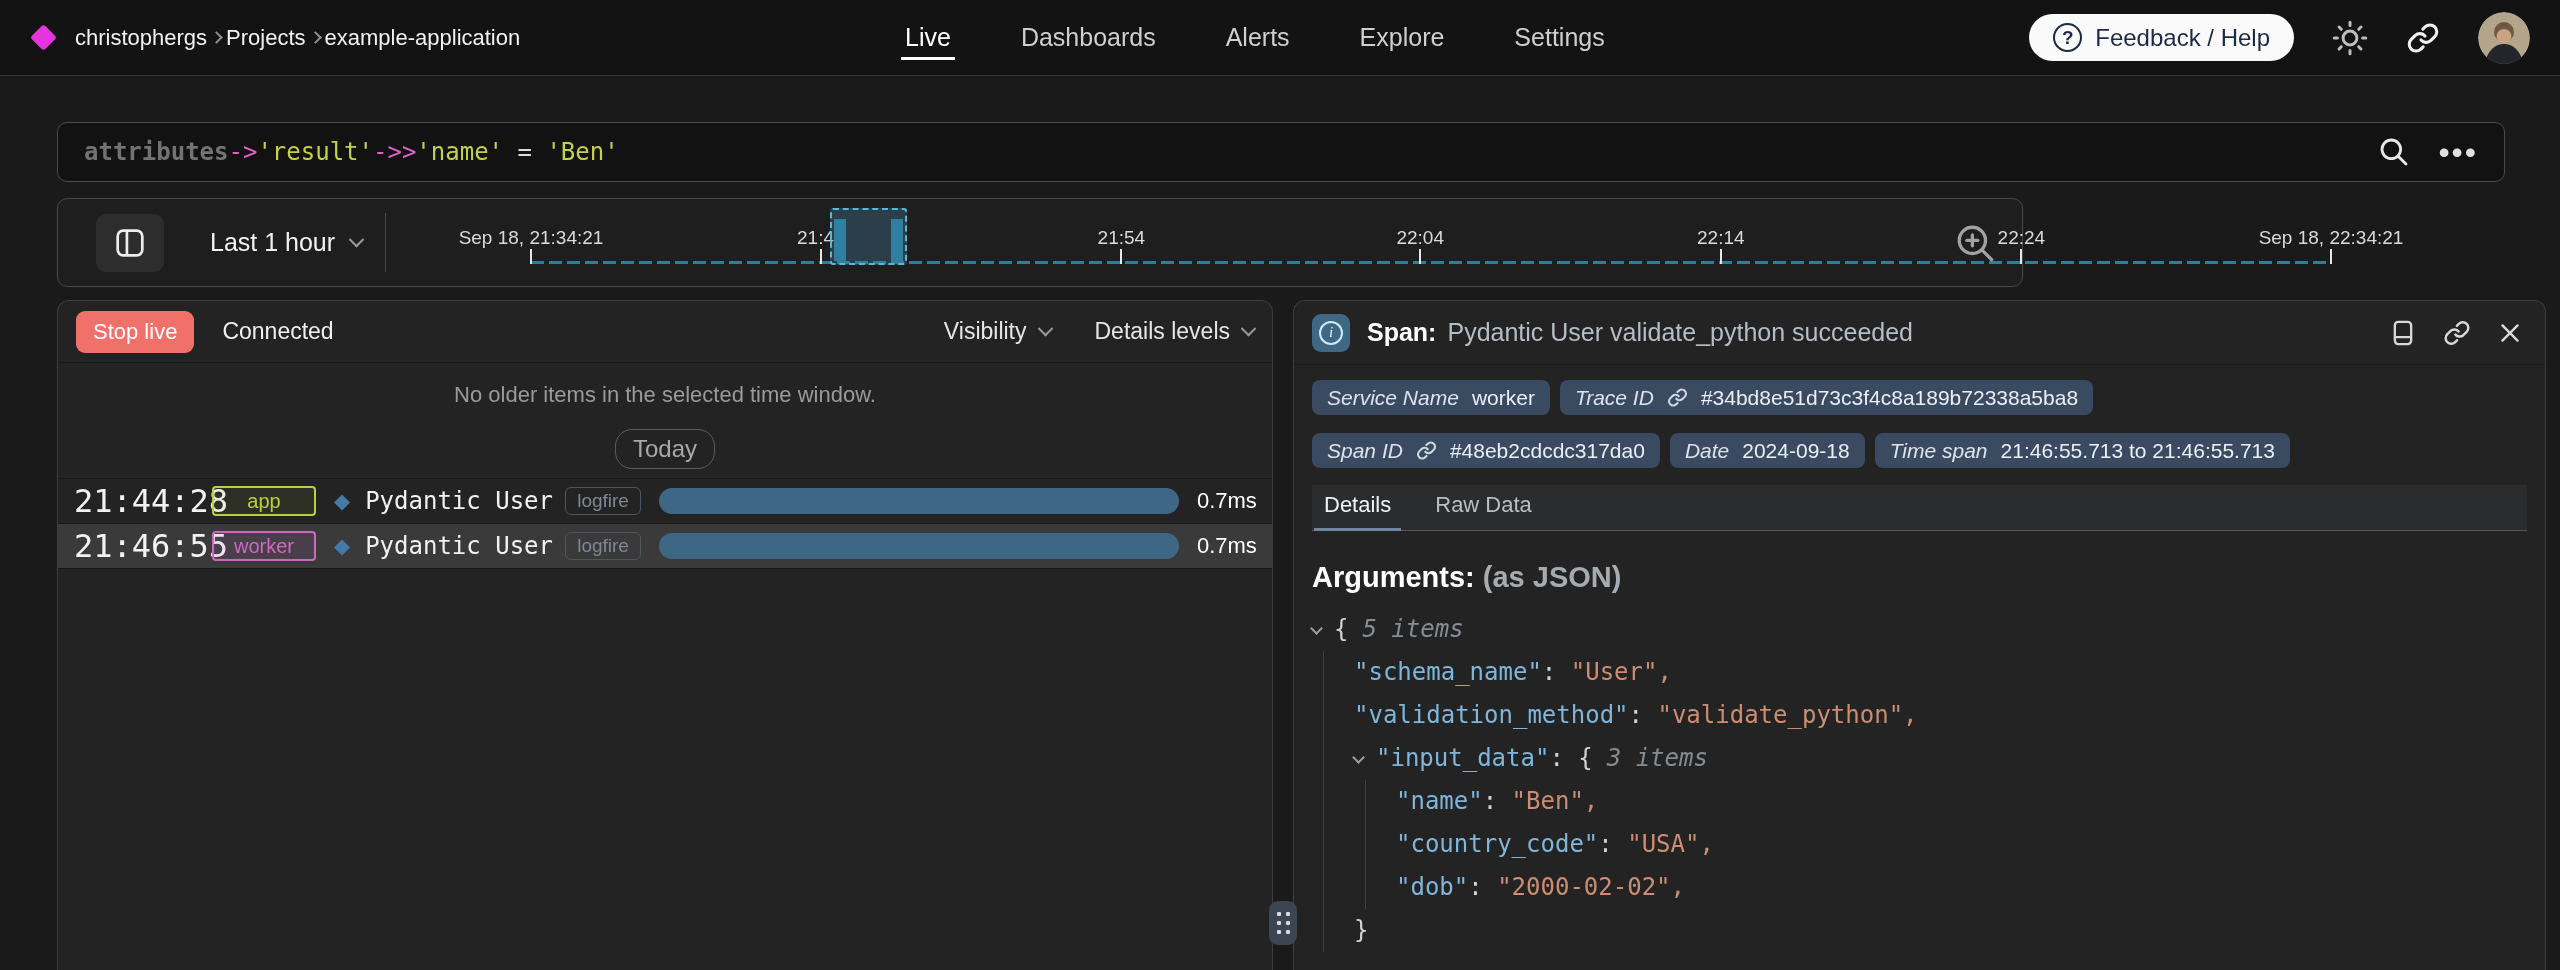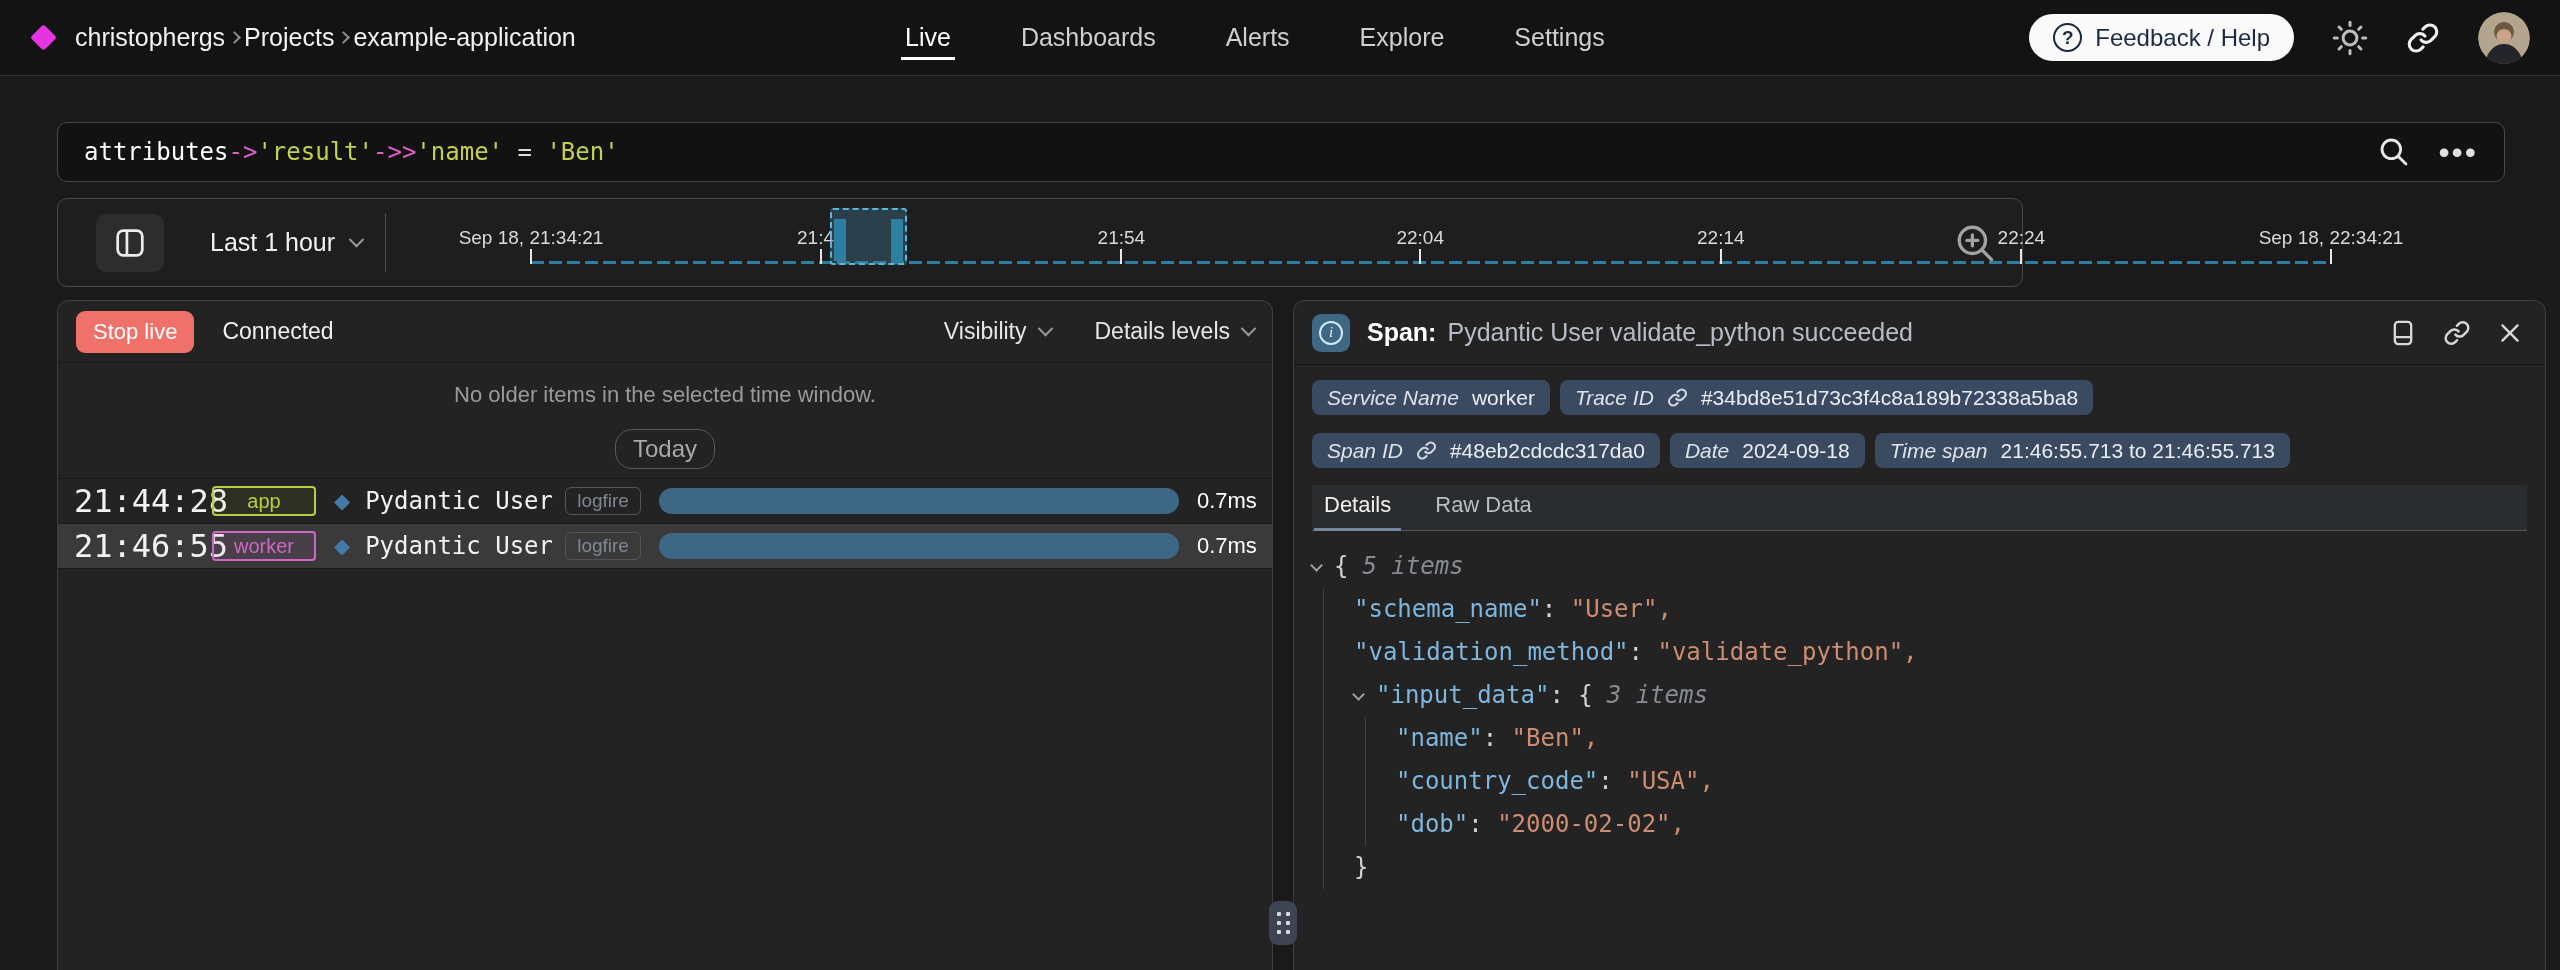--- a/index.html
+++ b/index.html
@@ -2,37 +2,37 @@
 <html><head>
 <meta charset="utf-8">
 <style>
   * { margin:0; padding:0; box-sizing:border-box; }
   html,body { width:2560px; height:970px; overflow:hidden; }
   body { background:#1a1a1a; font-family:"Liberation Sans", sans-serif; position:relative; color:#e8e8e8; }
 
   
   .header { height:76px; background:#131313; border-bottom:1px solid #353535; display:flex; align-items:center; padding:0 30px 0 26px; position:relative; }
   .diamond { width:19px; height:19px; background:#e435de; border-radius:3px; transform:rotate(45deg); margin:0 22px 0 8px; flex:none; }
-  .breadcrumb { display:flex; align-items:center; gap:5px; font-size:25px; color:#f2f2f2;justify-content:space-between; }
+  .breadcrumb { display:flex; align-items:center; gap:5px; font-size:22px; color:#f2f2f2;justify-content:space-between; }
   .crumb { cursor:pointer; }
   .chev-r { width:9px; height:9px; border-top:2.5px solid #8f8f8f; border-right:2.5px solid #8f8f8f; transform:rotate(45deg); flex:none; }
   .nav-tabs { position:absolute; left:905px; top:0; height:100%; display:flex; gap:70px; }
   .tab { display:flex; align-items:center; font-size:25px; color:#cfcfcf; position:relative; cursor:pointer; }
   .tab.active { color:#ffffff; }
   .tab.active::after { content:""; position:absolute; bottom:15px; left:-4px; right:-4px; height:3px; background:#ffffff; }
   .header-right { margin-left:auto; display:flex; align-items:center; gap:38px; }
   .feedback-btn { display:flex; align-items:center; gap:13px; background:#fafafa; color:#1b2944; font-size:24px; height:47px; border-radius:24px; padding:0 24px; border:none; cursor:pointer; font-family:inherit; }
   .q-circle { width:29px; height:29px; border:2.5px solid #1b2944; border-radius:50%; display:flex; align-items:center; justify-content:center; font-size:19px; font-weight:700; }
   .icon-btn { background:none; border:none; cursor:pointer; display:flex; align-items:center; }
   .avatar { width:52px; height:52px; border-radius:50%; overflow:hidden; flex:none; }
 
   
   .query-bar { position:absolute; left:57px; top:122px; width:2448px; height:60px; background:#121212; border:1px solid #4a4a4a; border-radius:10px; display:flex; align-items:center; padding:0 26px; }
   .query-code { font-family:"DejaVu Sans Mono", monospace; font-size:24px; white-space:pre; }
-  .tok-id { color:#ffffff; } .tok-op { color:#e05fc8; } .tok-str { color:#c3d24c; } .tok-plain { color:#dcdcdc; }
+  .tok-id { color:#737373;font-weight:bold; } .tok-op { color:#e05fc8; } .tok-str { color:#c3d24c; } .tok-plain { color:#dcdcdc; }
   .query-actions { margin-left:auto; display:flex; align-items:center; gap:28px; }
   .ellipsis { font-size:32px; color:#e0e0e0; letter-spacing:2px; line-height:20px; }
 
   
   .timebar { position:absolute; left:57px; top:198px; width:1966px; height:89px; border:1px solid #4a4a4a; border-radius:10px; background:#1e1e1e; }
   .tb-toggle { position:absolute; left:38px; top:15px; width:68px; height:58px; background:#2d2d2d; border:none; border-radius:10px; display:flex; align-items:center; justify-content:center; cursor:pointer; }
   .tb-range { position:absolute; left:152px; top:0; height:100%; display:flex; align-items:center; gap:16px; font-size:25px; color:#f2f2f2; cursor:pointer; }
   .chev-d { width:11px; height:11px; border-right:2.5px solid #9a9a9a; border-bottom:2.5px solid #9a9a9a; transform:rotate(45deg) translate(-2px,-2px); }
   .tb-div { position:absolute; left:327px; top:14px; bottom:14px; width:1px; background:#4a4a4a; }
   .axis { position:absolute; left:473px; top:0; width:1800px; height:100%; }
@@ -339,20 +339,24 @@
           <span class="bv">21:46:55.713 to 21:46:55.713</span>
       </span>
     </div>
   </div>
 
   <div class="dp-tabs">
     <span class="dtab active">Details</span>
     <span class="dtab">Raw Data</span>
   </div>
 
+  <h2 class="dp-section-title">
+    <span>Arguments:</span>
+    <span class="muted2">(as JSON)</span>
+  </h2>
 
   <div class="json-tree">
     <div class="jline"><i class="jcaret"></i><span class="jpunct">{</span><span class="jmeta">5 items</span></div>
     <div class="jblock">
       <div class="jline"><span class="jkey">"schema_name"</span><span class="jpunct">: </span><span class="jval">"User",</span></div>
       <div class="jline"><span class="jkey">"validation_method"</span><span class="jpunct">: </span><span class="jval">"validate_python",</span></div>
       <div class="jline"><i class="jcaret"></i><span class="jkey">"input_data"</span><span class="jpunct">: </span><span class="jpunct">{</span><span class="jmeta">3 items</span></div>
       <div class="jblock">
         <div class="jline"><span class="jkey">"name"</span><span class="jpunct">: </span><span class="jval">"Ben",</span></div>
         <div class="jline"><span class="jkey">"country_code"</span><span class="jpunct">: </span><span class="jval">"USA",</span></div>

